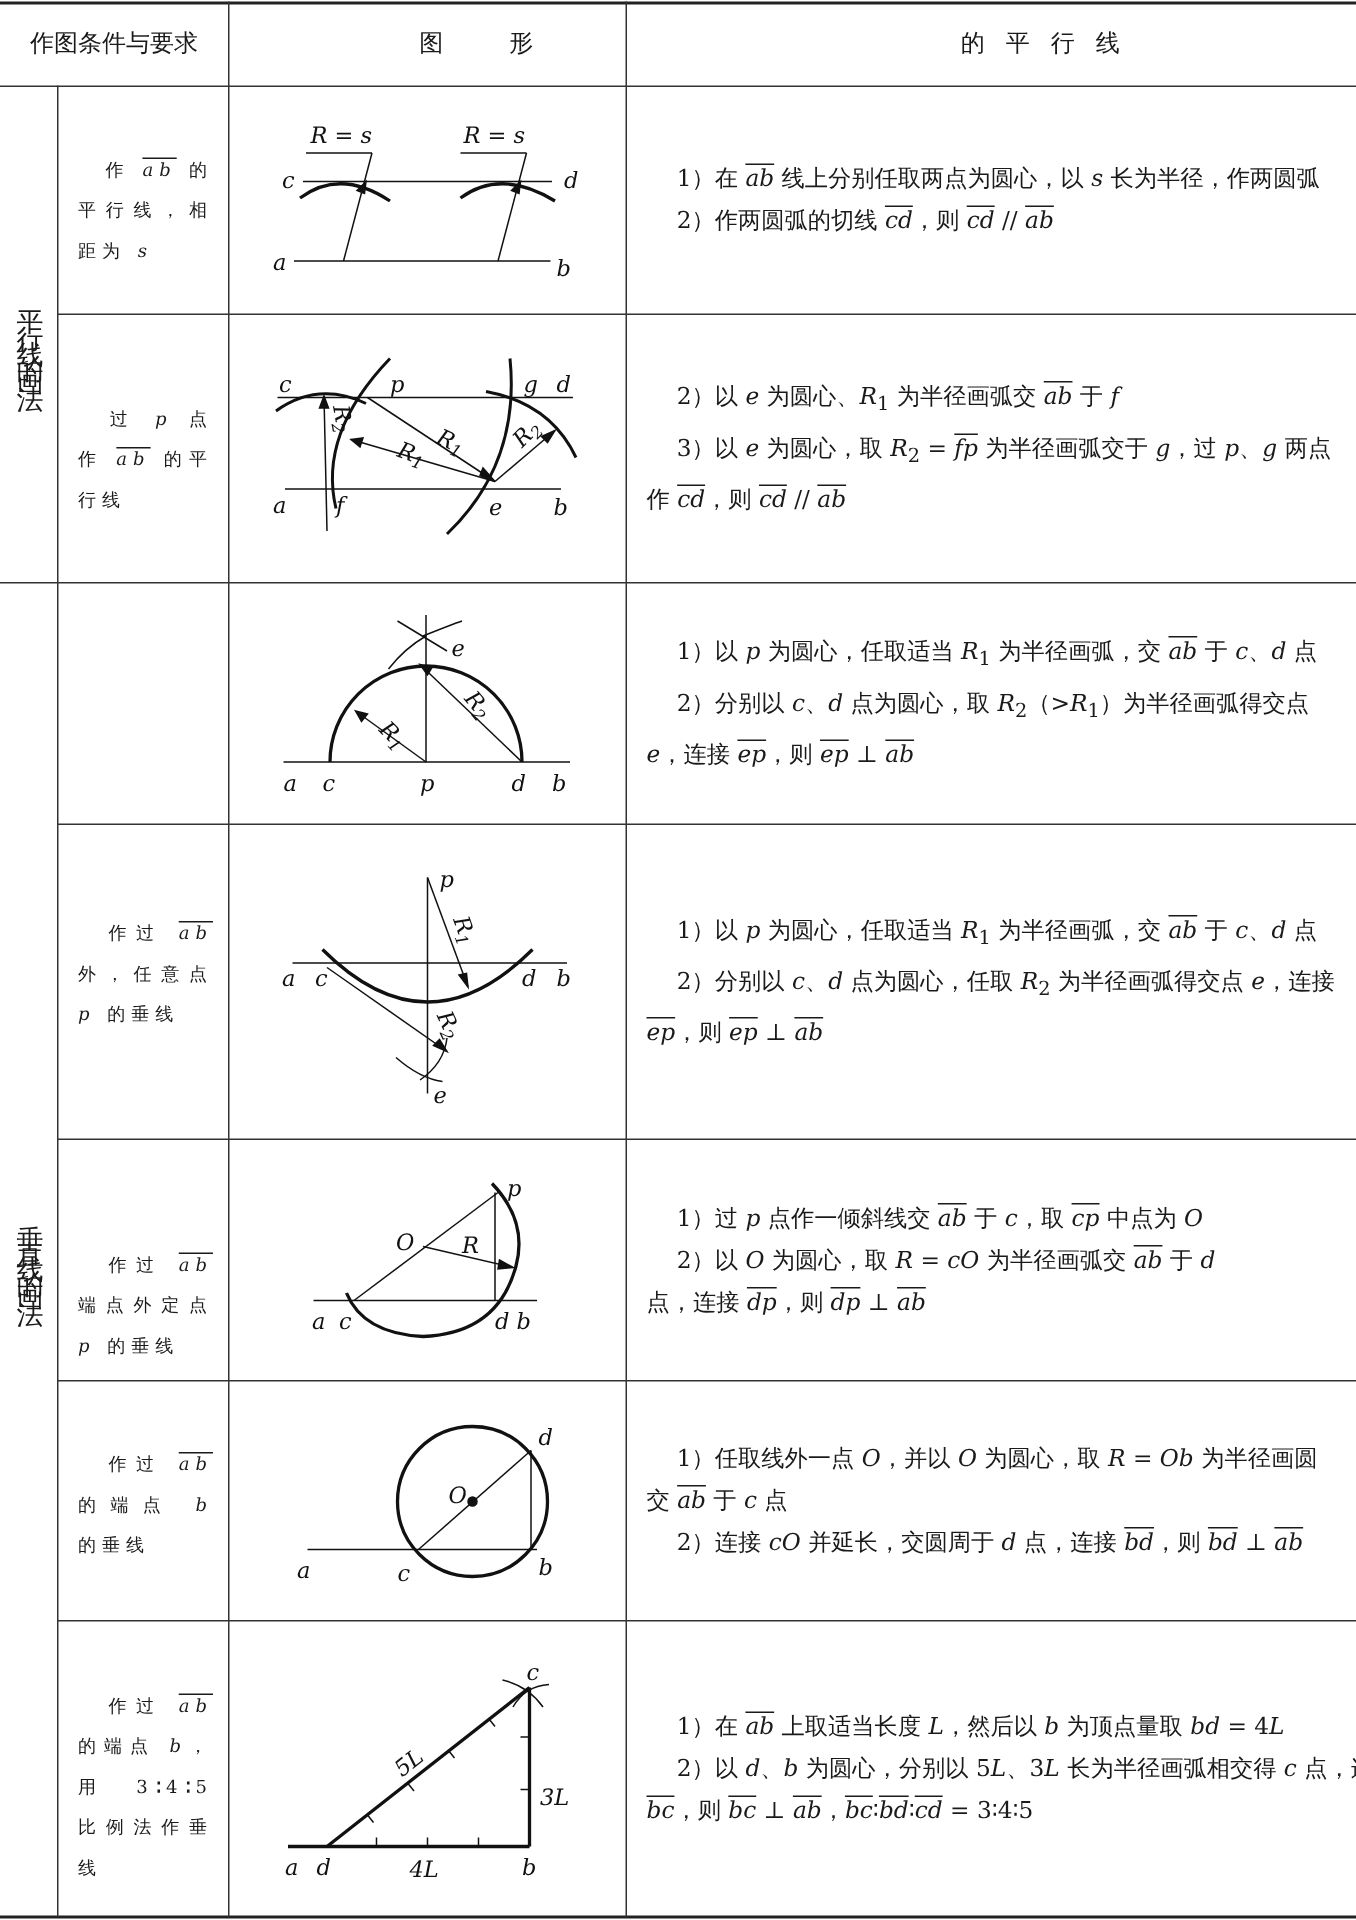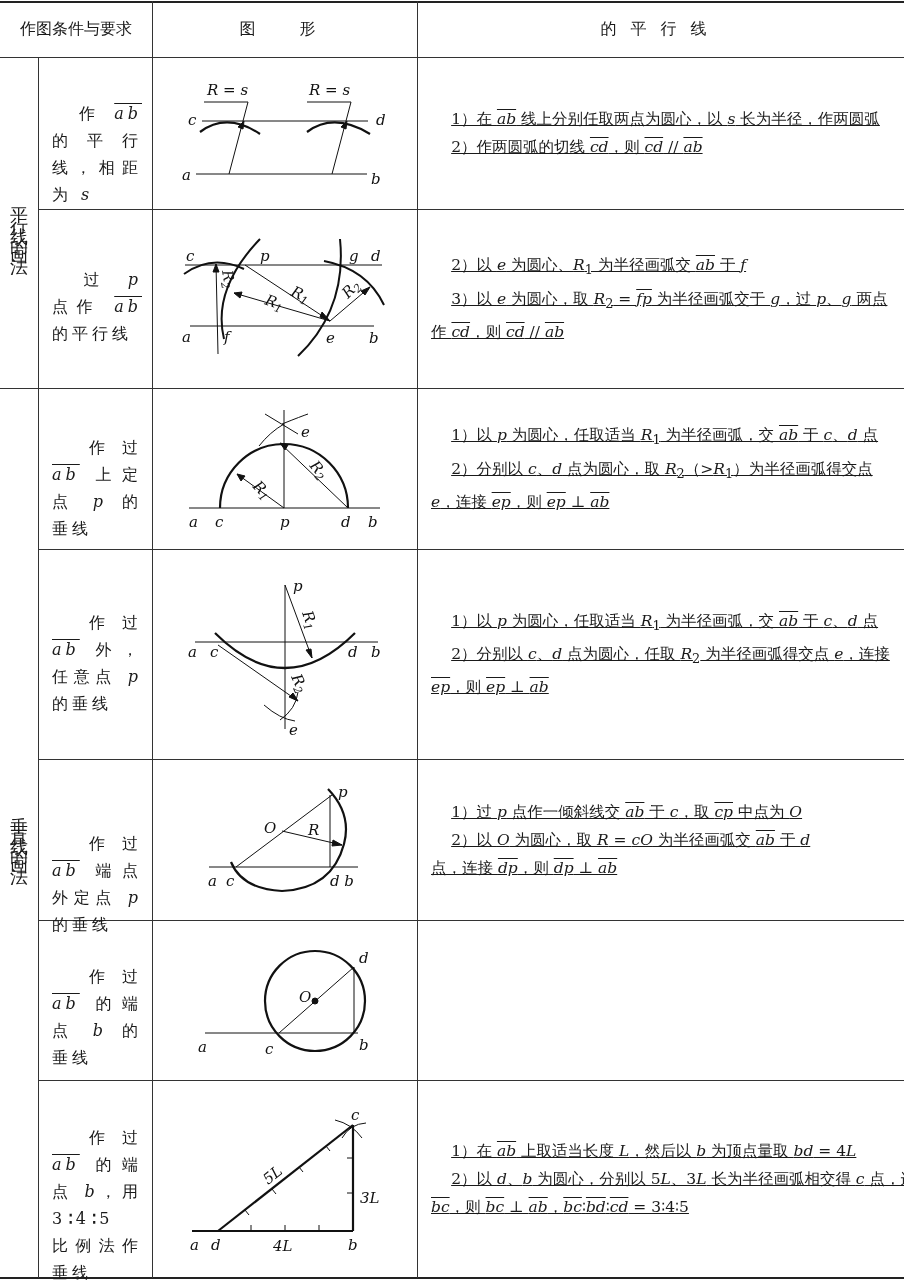--- a/index.html
+++ b/index.html
@@ -4,27 +4,27 @@
 <style>
   html, body { margin:0; padding:0; background:#fff; }
   body { width:904px; height:1280px; position:relative; overflow:hidden;
          font-family: "DejaVu Serif", "Liberation Serif", serif; color:#1a1a1a; }
   .tbl { position:absolute; left:0; top:0; width:904px; height:1280px; }
   .hline { position:absolute; left:0; width:904px; height:0; border-top:1.3px solid #333; }
   .hline.thick { border-top:2.2px solid #222; }
   .vline { position:absolute; width:0; border-left:1.3px solid #333; }
   .cell { position:absolute; box-sizing:border-box; }
   .hdr { display:flex; align-items:center; justify-content:center; font-size:16px; letter-spacing:2px; }
-  .hdr.wide { letter-spacing:14px; }
+  .hdr.wide { letter-spacing:14px;margin-left:40px; }
   .cat { display:flex; align-items:center; justify-content:center; font-size:18px;
          writing-mode:vertical-rl; text-orientation:upright; letter-spacing:10px; }
-  .cond { font-size:16px; line-height:27px; padding:14px 10px 0 14px; text-align:justify; letter-spacing:4px; }
+  .cond { font-size:12px; line-height:27px; padding:14px 10px 0 14px; text-align:justify; letter-spacing:4px; }
   .cond .ind { display:inline-block; width:1.5em; }
   .steps { font-size:15.5px; line-height:28px; padding:0 12px 0 14px; display:flex; flex-direction:column; justify-content:center; }
-  .steps p { margin:0; text-indent:1.3em;text-decoration:underline; }
+  .steps p { margin:0; text-indent:1.3em; }
   .ov { text-decoration:overline; font-style:italic; }
   .it { font-style:italic; }
   svg { position:absolute; left:0; top:0; }
   svg text { font-family:"DejaVu Serif", "Liberation Serif", serif; font-style:italic; font-size:15px; fill:#111; }
 </style>
 </head>
 <body>
 
 <div class="tbl">
 
@@ -112,23 +112,20 @@
       <text x="72" y="133">f</text>
       <text x="174" y="134">e</text>
       <text x="217" y="134">b</text>
     </svg>
   </div>
   <div class="cell steps" style="left:417px;top:209px;width:487px;height:179px">
     <p>2）以 <span class="it">e</span> 为圆心、<span class="it">R</span><sub>1</sub> 为半径画弧交 <span class="ov">ab</span> 于 <span class="it">f</span></p>
     <p>3）以 <span class="it">e</span> 为圆心，取 <span class="it">R</span><sub>2</sub> = <span class="ov">fp</span> 为半径画弧交于 <span class="it">g</span>，过 <span class="it">p</span>、<span class="it">g</span> 两点作 <span class="ov">cd</span>，则 <span class="ov">cd</span> // <span class="ov">ab</span></p>
   </div>
 
-  <div class="cell cond" style="left:38px;top:420px;width:114px">
-    <span class="ind"></span>作过 <span class="ov">ab</span> 上定点 <span class="it">p</span> 的垂线
-  </div>
   <div class="cell" style="left:152px;top:388px;width:265px;height:161px">
     <svg width="265" height="161">
       <g stroke="#111" fill="none" stroke-width="1">
         <line x1="37" y1="120" x2="228" y2="120"></line>
         <path d="M68 120 A64 64 0 0 1 196 120" stroke-width="2.2"></path>
         <line x1="132" y1="120" x2="132" y2="22"></line>
         <line x1="113" y1="26" x2="146" y2="46"></line>
         <path d="M130 36 Q150 28 156 26"></path>
         <path d="M107 58 Q118 44 132 36"></path>
         <line x1="132" y1="120" x2="85" y2="86"></line>
@@ -219,20 +216,24 @@
         <line x1="127" y1="113" x2="202" y2="47"></line>
         <line x1="202" y1="47" x2="202" y2="113"></line>
         <circle cx="163" cy="81" r="3" fill="#111"></circle>
       </g>
       <text x="207" y="43">d</text>
       <text x="147" y="82">O</text>
       <text x="46" y="132">a</text>
       <text x="113" y="134">c</text>
       <text x="207" y="130">b</text>
     </svg>
+  </div>
+  <div class="cell steps" style="left:417px;top:920px;width:487px;height:160px">
+    <p>1）任取线外一点 <span class="it">O</span>，并以 <span class="it">O</span> 为圆心，取 <span class="it">R</span> = <span class="it">Ob</span> 为半径画圆交 <span class="ov">ab</span> 于 <span class="it">c</span> 点</p>
+    <p>2）连接 <span class="it">cO</span> 并延长，交圆周于 <span class="it">d</span> 点，连接 <span class="ov">bd</span>，则 <span class="ov">bd</span> ⊥ <span class="ov">ab</span></p>
   </div>
 
   <div class="cell cond" style="left:38px;top:1110px;width:114px">
     <span class="ind"></span>作过 <span class="ov">ab</span> 的端点 <span class="it">b</span>，用 3∶4∶5 比例法作垂线
   </div>
   <div class="cell" style="left:152px;top:1080px;width:265px;height:198px">
     <svg width="265" height="198">
       <g stroke="#111" fill="none" stroke-width="1">
         <line x1="40" y1="151" x2="201" y2="151" stroke-width="2.2"></line>
         <line x1="66" y1="151" x2="201" y2="45" stroke-width="2.2"></line>

